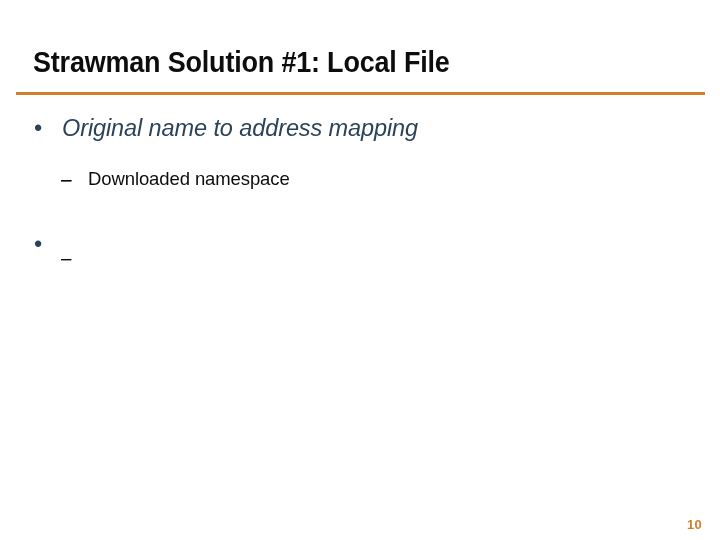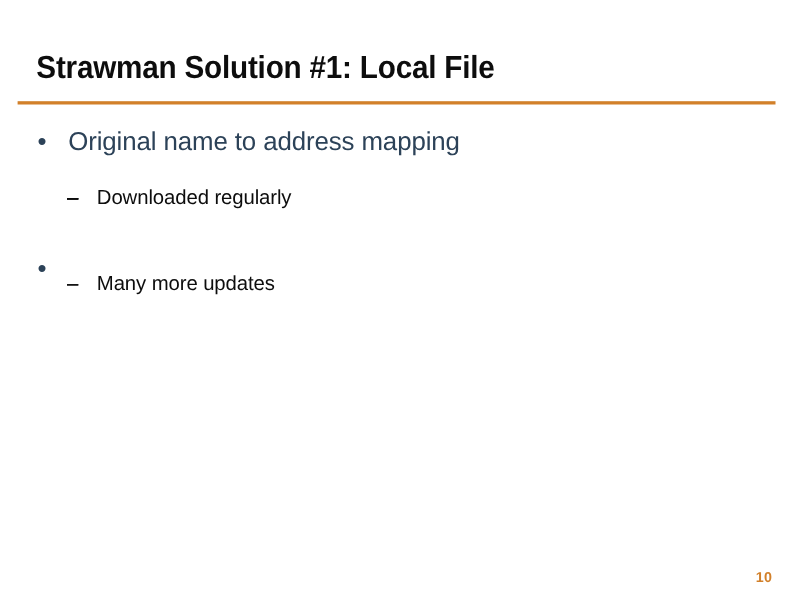--- a/index.html
+++ b/index.html
@@ -70,20 +70,21 @@
     position: absolute;
     left: 34px;
     top: 0;
     width: 20px;
     color: #2c4258;
     font-size: 23.5px;
     line-height: 37px;
   }
   .bullet-l1 > .text {
     display: block;
+    font-style: italic;
   }
 
   .bullet-l2 {
     position: relative;
     padding-left: 88px;
     color: #0d0d0d;
     font-size: 18.5px;
     line-height: 38px;
     letter-spacing: -0.1px;
   }
@@ -146,36 +147,35 @@
       <span class="marker">–</span>
     </div>
     <div class="bullet-l2">
       <span class="marker">–</span>
     </div>
     <div class="bullet-l2">
       <span class="marker">–</span>
     </div>
     <div class="bullet-l2">
       <span class="marker">–</span>
-      <span class="text">Downloaded regularly</span>
+      <span class="text">Downloaded namespace</span>
     </div>
 
     <div class="group-gap-large"></div>
 
     <div class="bullet-l1">
       <span class="marker">•</span>
     </div>
 
     <div class="group-gap"></div>
 
     <div class="bullet-l2 sub-first">
       <span class="marker">–</span>
     </div>
     <div class="bullet-l2">
       <span class="marker">–</span>
-      <span class="text">Many more updates</span>
     </div>
 
   </div>
 
   <div id="page-number">10</div>
 
 </div>
 
 </body></html>

